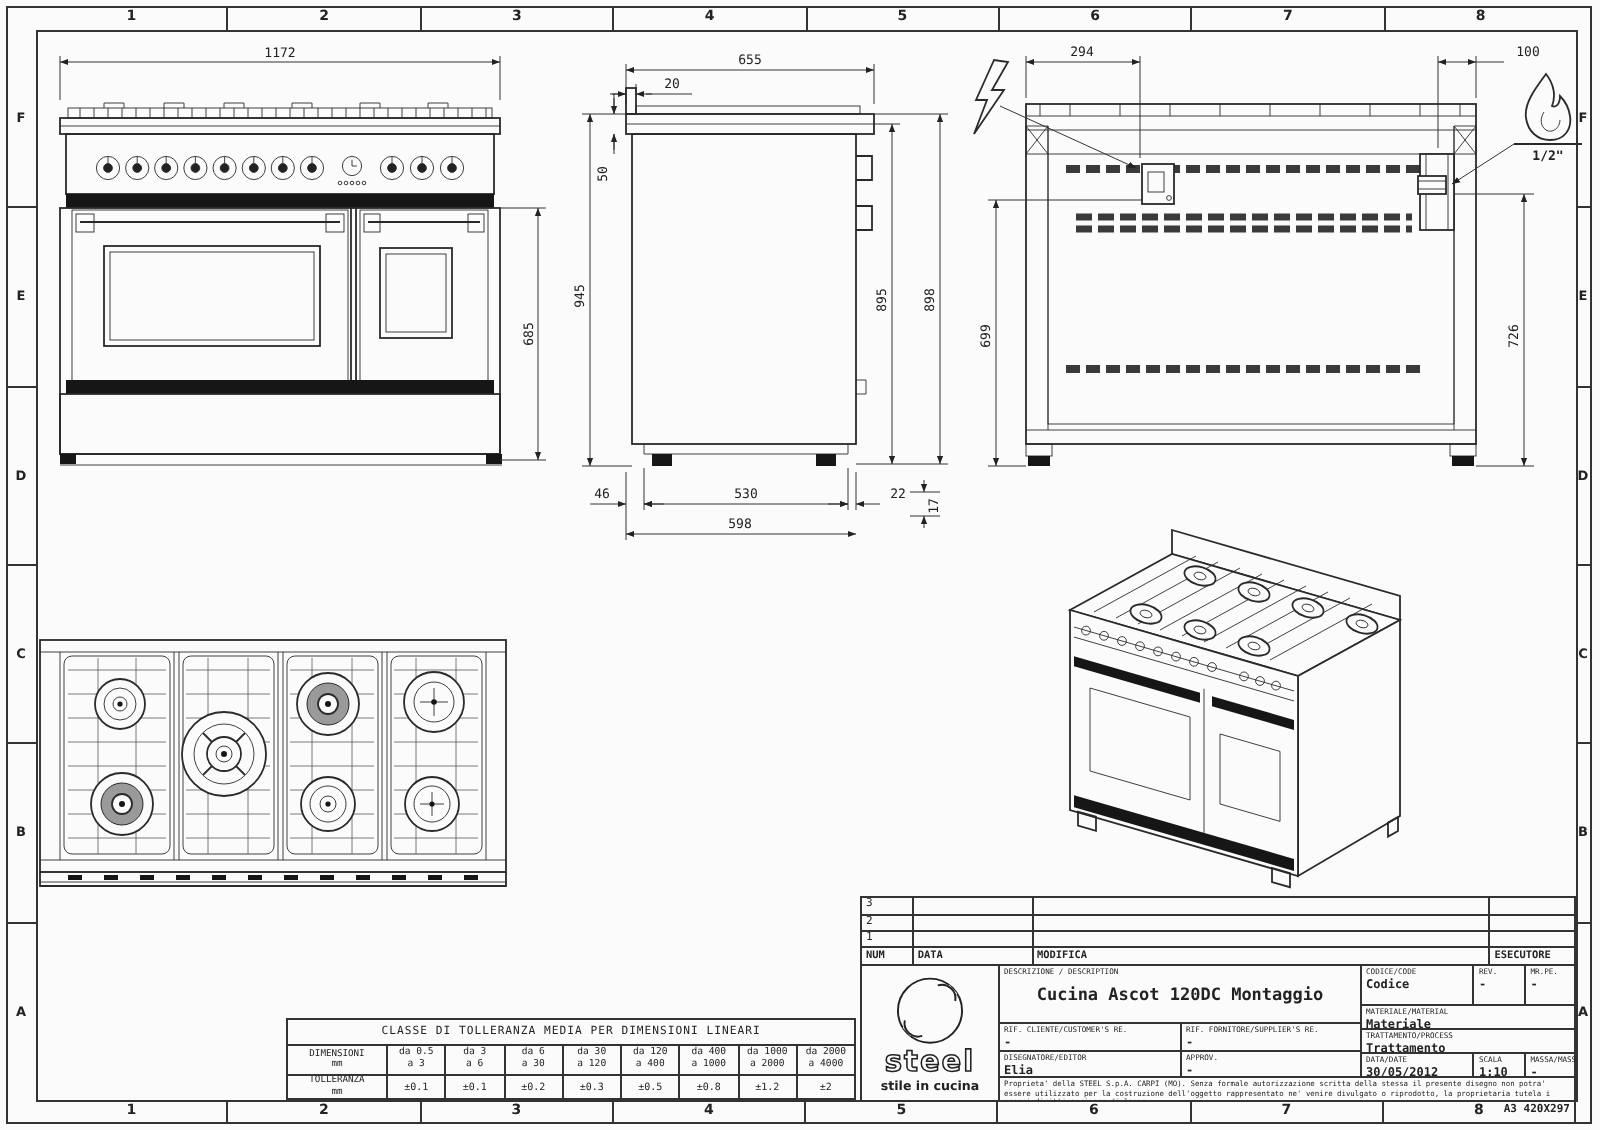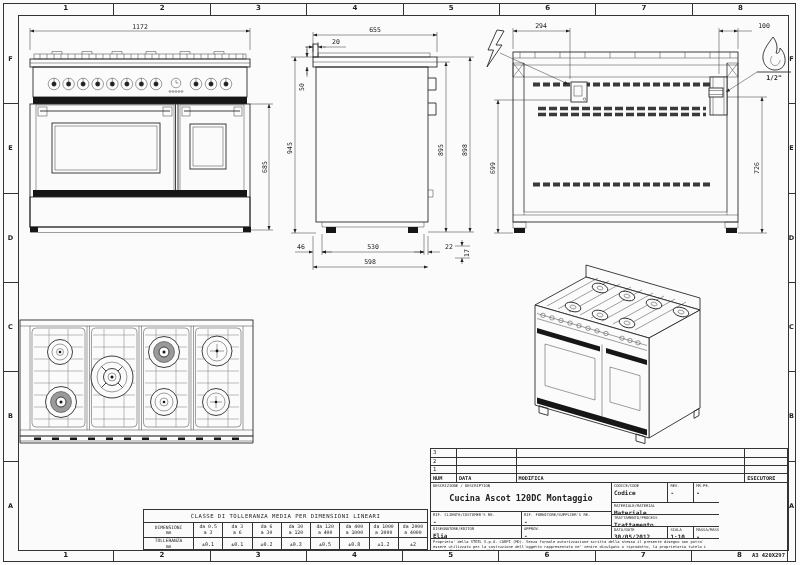--- a/index.html
+++ b/index.html
@@ -539,20 +539,30 @@
           <div class="cell rv-exe"></div>
         </div>
       <div class="row hd">
         <div class="cell rv-num">NUM</div>
         <div class="cell rv-data">DATA</div>
         <div class="cell rv-mod">MODIFICA</div>
         <div class="cell rv-exe">ESECUTORE</div>
       </div>
     </div>
     <div class="tb-main">
+      <div class="tb-logo">
+        <svg width="68" height="67" viewBox="0 0 70 69">
+          <circle cx="35" cy="23" r="16.5" fill="none" stroke="#222" stroke-width="1"></circle>
+          <line x1="23" y1="34" x2="47" y2="12" stroke="#fbfbfb" stroke-width="6"></line>
+          <path d="M22,28 a7,7 0 0,0 9,8" fill="none" stroke="#222" stroke-width="1"></path>
+          <path d="M48,18 a7,7 0 0,0 -9,-8" fill="none" stroke="#222" stroke-width="1"></path>
+          <text x="35" y="54" text-anchor="middle" style="font:bold 15px 'DejaVu Sans',sans-serif;letter-spacing:1px" fill="#fbfbfb" stroke="#222" stroke-width=".8">steel</text>
+          <text x="35" y="64" text-anchor="middle" style="font:bold 6.5px 'DejaVu Sans',sans-serif" fill="#222">stile in cucina</text>
+        </svg>
+      </div>
       <div class="tb-right">
         <div class="tb-upper">
           <div class="tb-center">
             <div class="desc-cell">
               <span class="lbl">DESCRIZIONE / DESCRIPTION</span>
               <div class="desc-val">Cucina Ascot 120DC Montaggio</div>
             </div>
             <div class="row h14">
               <div class="cell bt h14 w90" style="border-left:none">
                   <span class="lbl">RIF. CLIENTE/CUSTOMER'S RE.</span>

